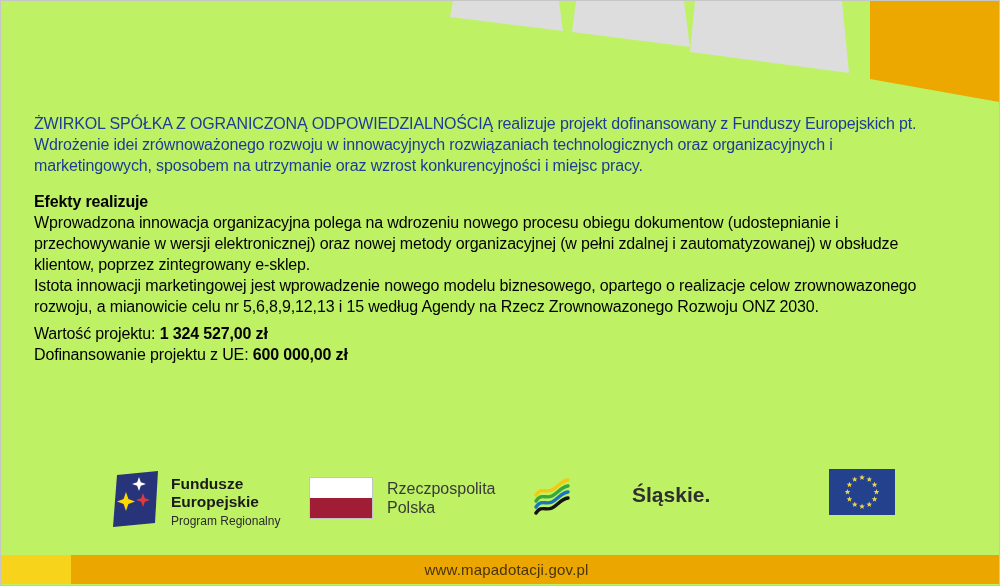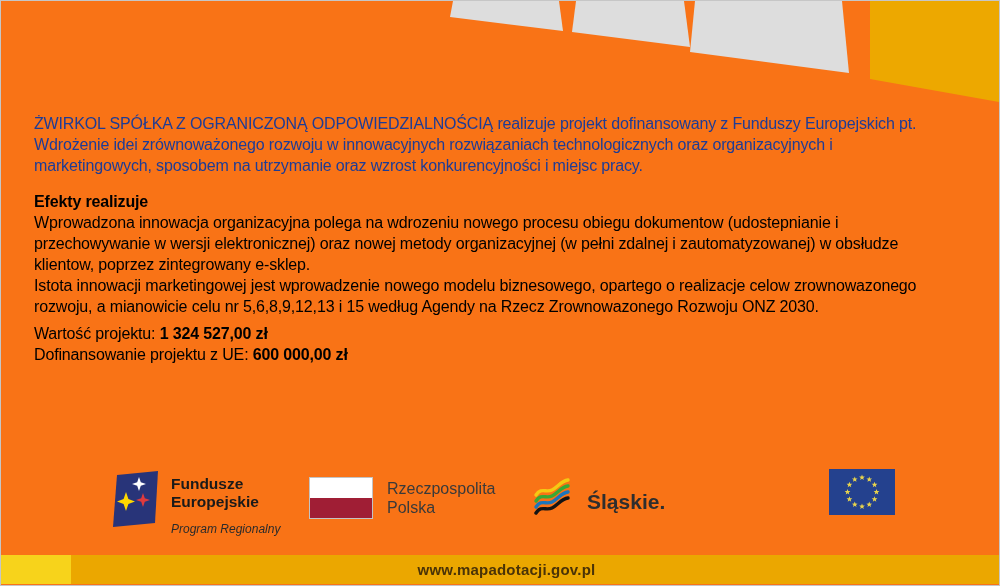--- a/index.html
+++ b/index.html
@@ -1,21 +1,21 @@
 <!DOCTYPE html>
 <html><head>
 <meta charset="utf-8">
 <style>
   html,body{margin:0;padding:0;background:#fff;}
   .plaque{
     position:relative;
     width:1000px;height:586px;
     box-sizing:border-box;
     border:1px solid #c6c6c6;
-    background:#f97316;
+    background:#bef264;
     font-family:"Liberation Sans", sans-serif;
     overflow:hidden;
   }
   
   .top-band{position:absolute;top:0;left:0;width:998px;height:105px;display:block;}
   
   .content{
     position:absolute;top:112px;left:33px;width:914px;
     font-size:16px;line-height:21px;color:#000;letter-spacing:-0.15px;
   }
@@ -23,43 +23,43 @@
   .heading{color:#1e3c96;margin:0 0 15px 0 !important;}
   .goal{margin:0 0 14px 0 !important;}
   .bold{font-weight:bold;}
   .values{margin-top:6px;}
   .values b{font-weight:bold;}
   
   .logo{position:absolute;top:468px;}
   .fe-logo{left:110px;display:flex;align-items:flex-start;}
   .fe-text{margin-left:10px;padding-top:6px;color:#1a1a1a;}
   .fe-title{font-size:15.5px;font-weight:bold;line-height:18px;}
-  .fe-sub{font-size:12px;margin-top:11px;color:#2b2b2b;font-style:italic;}
+  .fe-sub{font-size:12px;margin-top:3px;color:#2b2b2b;}
   .pl-logo{left:308px;display:flex;align-items:center;}
   .pl-flag{width:64px;height:42px;border:1px solid #c3c3c3;box-sizing:border-box;margin-top:8px;}
   .pl-flag .w{height:50%;background:#ffffff;}
   .pl-flag .r{height:50%;background:#a01e35;}
   .pl-text{margin-left:14px;font-size:16px;line-height:19px;color:#3a3a3a;margin-top:8px;}
-  .sl-logo{left:532px;display:flex;align-items:center;}
+  .sl-logo{left:532px;display:flex;gap:45px;}
   .sl-text{font-size:21px;font-weight:bold;color:#2e2e2e;margin-left:8px;margin-top:14px;}
   .eu-logo{left:640px;display:flex;align-items:flex-start;}
   .eu-text{width:175px;text-align:right;padding-top:8px;color:#1a1a1a;}
   .eu-title{font-size:15.5px;font-weight:bold;line-height:18px;}
   .eu-sub{font-size:12.5px;line-height:15px;color:#2b2b2b;}
   .eu-flag{margin-left:13px;display:block;}
   
   .footer-bar{
     position:absolute;left:0;right:0;bottom:1px;height:29px;
     background:#eba700;
   }
   .footer-yellow{position:absolute;left:0;top:0;width:70px;height:100%;background:#f7d31b;}
   .footer-url{
     position:absolute;left:13px;right:0;top:0;height:100%;
     display:flex;align-items:center;justify-content:center;
-    font-size:15px;font-weight:bold;color:#4a3307;letter-spacing:0.2px;
+    font-size:15px;font-weight:normal;color:#4a3307;letter-spacing:0.2px;
   }
 </style>
 </head>
 <body>
 
 <div class="plaque">
 
   <svg class="top-band" viewBox="0 0 998 105" aria-hidden="true">
     <polygon points="452,0 558,0 562,30 449,16" fill="#dddddd"></polygon>
     <polygon points="575,0 683,0 689,46 571,31" fill="#dddddd"></polygon>

